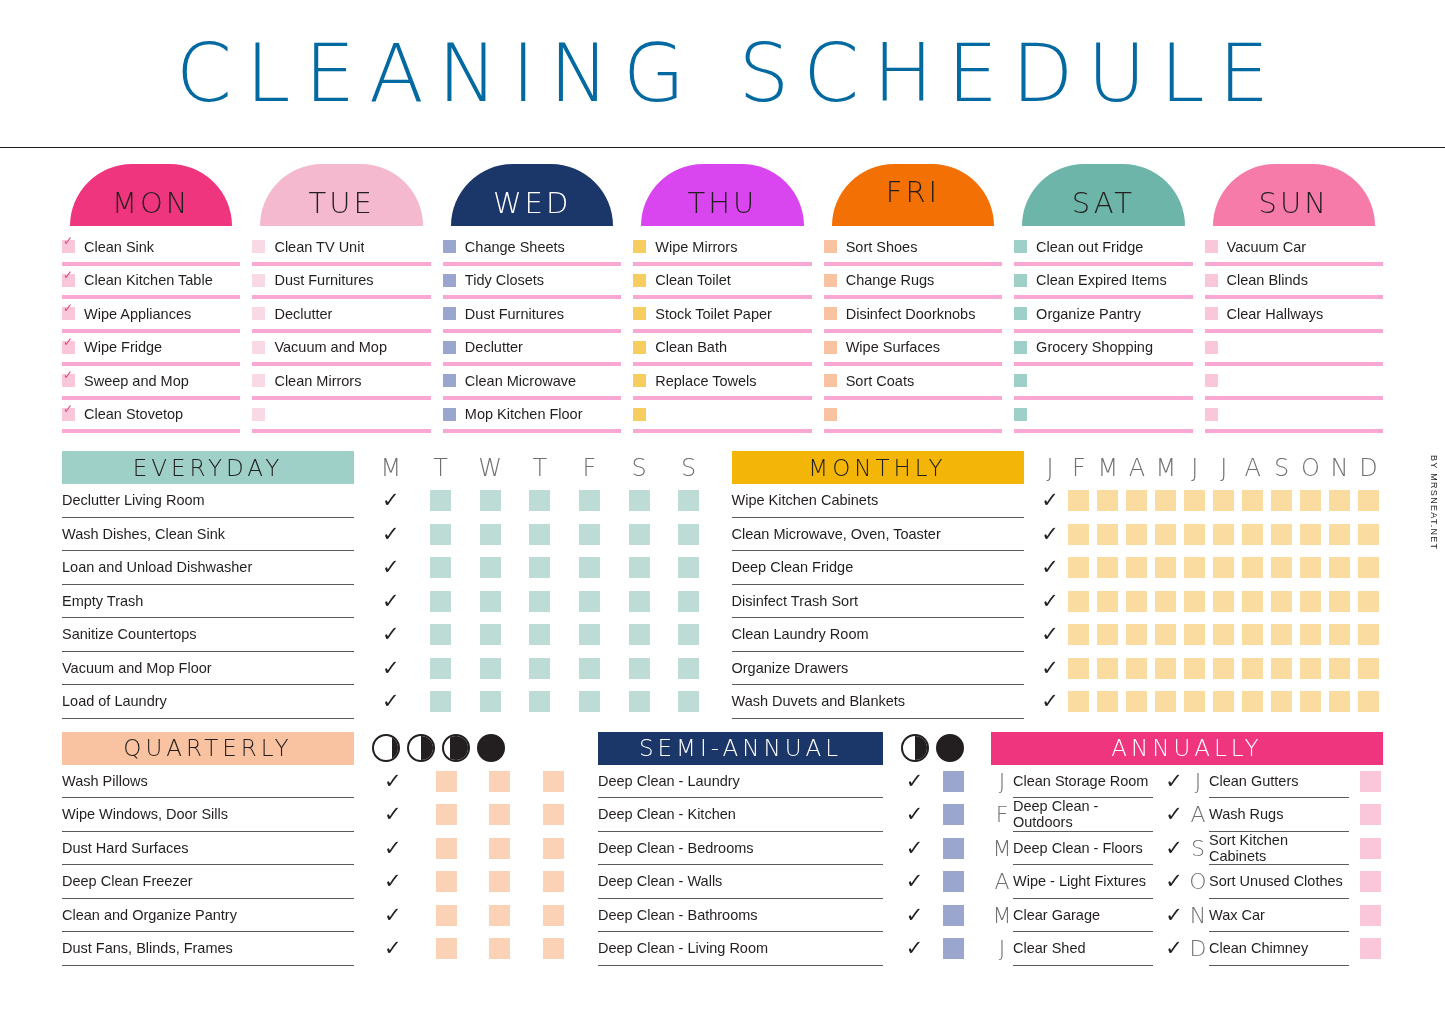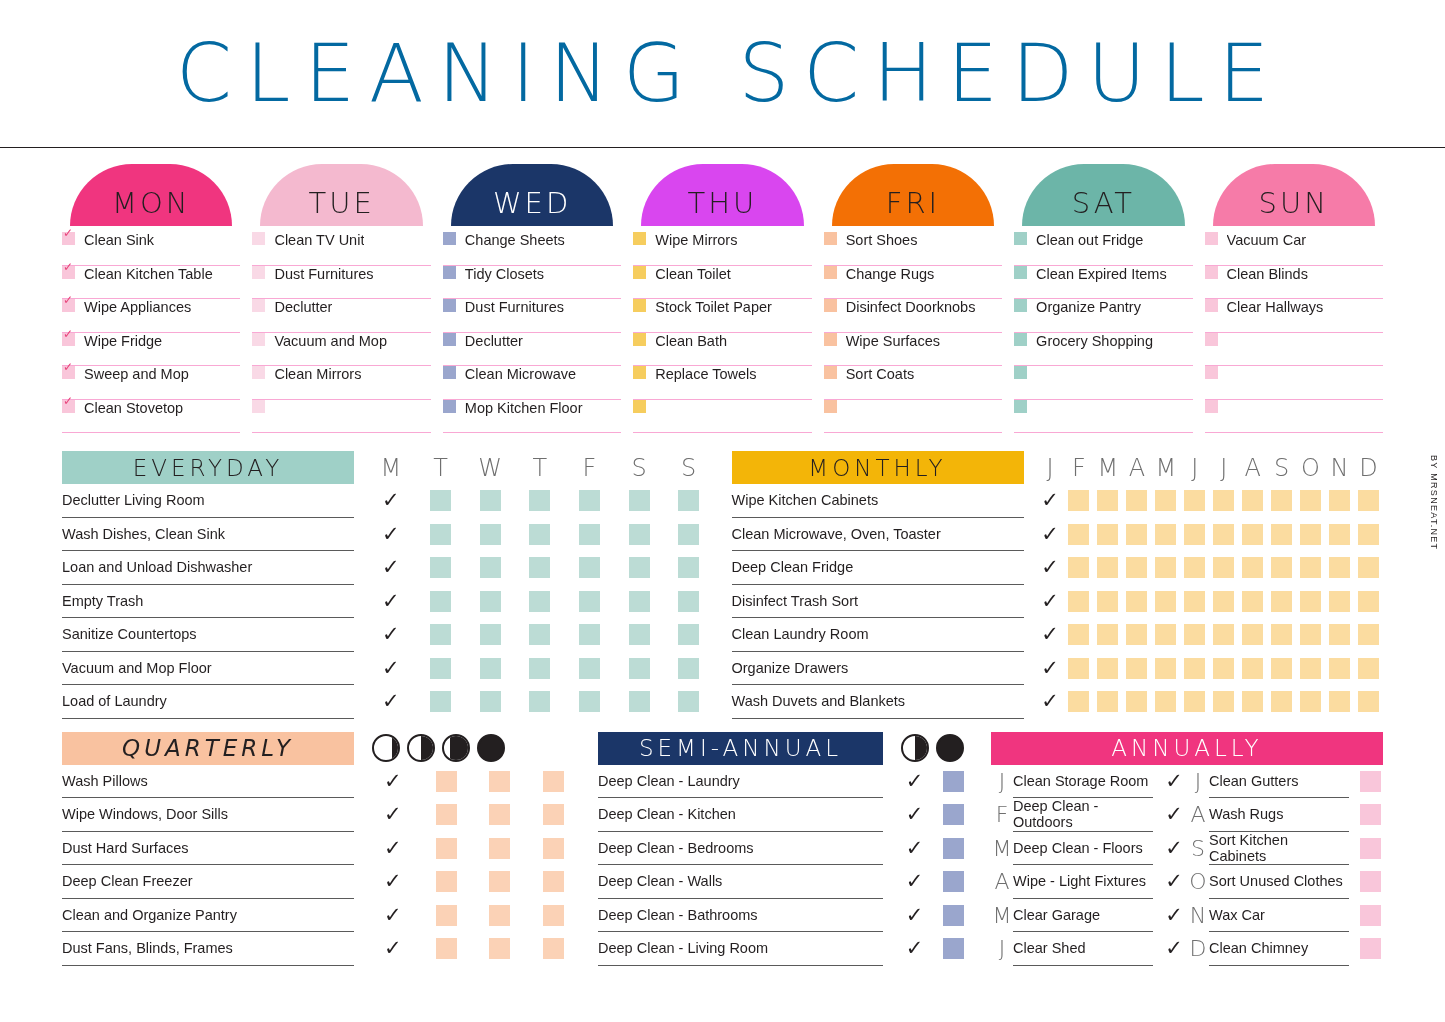--- a/index.html
+++ b/index.html
@@ -52,22 +52,22 @@
   }
   .day-name{
     font-size:29px;
     letter-spacing:3px;
     font-family:"DejaVu Sans", sans-serif;
     font-weight:300;
     padding-bottom:6px;
   }
   .task-list{margin-top:6px;}
   .task-row{
-    display:flex;align-items:flex-start;
-    border-bottom:1px solid #f9a8d4;
+    display:flex;align-items:center;
+    border-bottom:4px solid #f9a8d4;
     height:33.5px;
     box-sizing:border-box;
   }
   .chk{
     width:13px;height:13px;
     margin-right:9px;
     flex:0 0 auto;
     position:relative;
   }
   .chk.checked:after{
@@ -293,21 +293,21 @@
           <span class="chk" style="background: rgb(246, 205, 94);"></span>
           <span class="task-label">Replace Towels</span>
         </div>
         <div class="task-row">
           <span class="chk" style="background: rgb(246, 205, 94);"></span>
           <span class="task-label"></span>
         </div>
       </div>
     </div>
     <div class="day-col">
-      <div class="day-dome" style="background: rgb(243, 112, 5);">
+      <div class="day-dome" style="background: rgb(243, 112, 5); align-items: center;">
         <div class="day-name" style="color: rgb(35, 31, 32);">FRI</div>
       </div>
       <div class="task-list">
         <div class="task-row">
           <span class="chk" style="background: rgb(249, 194, 160);"></span>
           <span class="task-label">Sort Shoes</span>
         </div>
         <div class="task-row">
           <span class="chk" style="background: rgb(249, 194, 160);"></span>
           <span class="task-label">Change Rugs</span>
@@ -907,21 +907,21 @@
             </div>
           </div>
         </div>
     </div>
   </div>
 </div>
 
 <div class="bottom">
   <div class="block" style="flex:0 0 518px;">
     <div class="list-part">
-      <div class="banner" style="background: rgb(249, 194, 160); color: rgb(35, 31, 32); font-style: italic;">QUARTERLY</div>
+      <div class="banner" style="background: rgb(249, 194, 160); color: rgb(35, 31, 32);">QUARTERLY</div>
       <div id="quarterly-rows">
           <div class="row">
             <span>Wash Pillows</span>
           </div>
           <div class="row">
             <span>Wipe Windows, Door Sills</span>
           </div>
           <div class="row">
             <span>Dust Hard Surfaces</span>
           </div>

